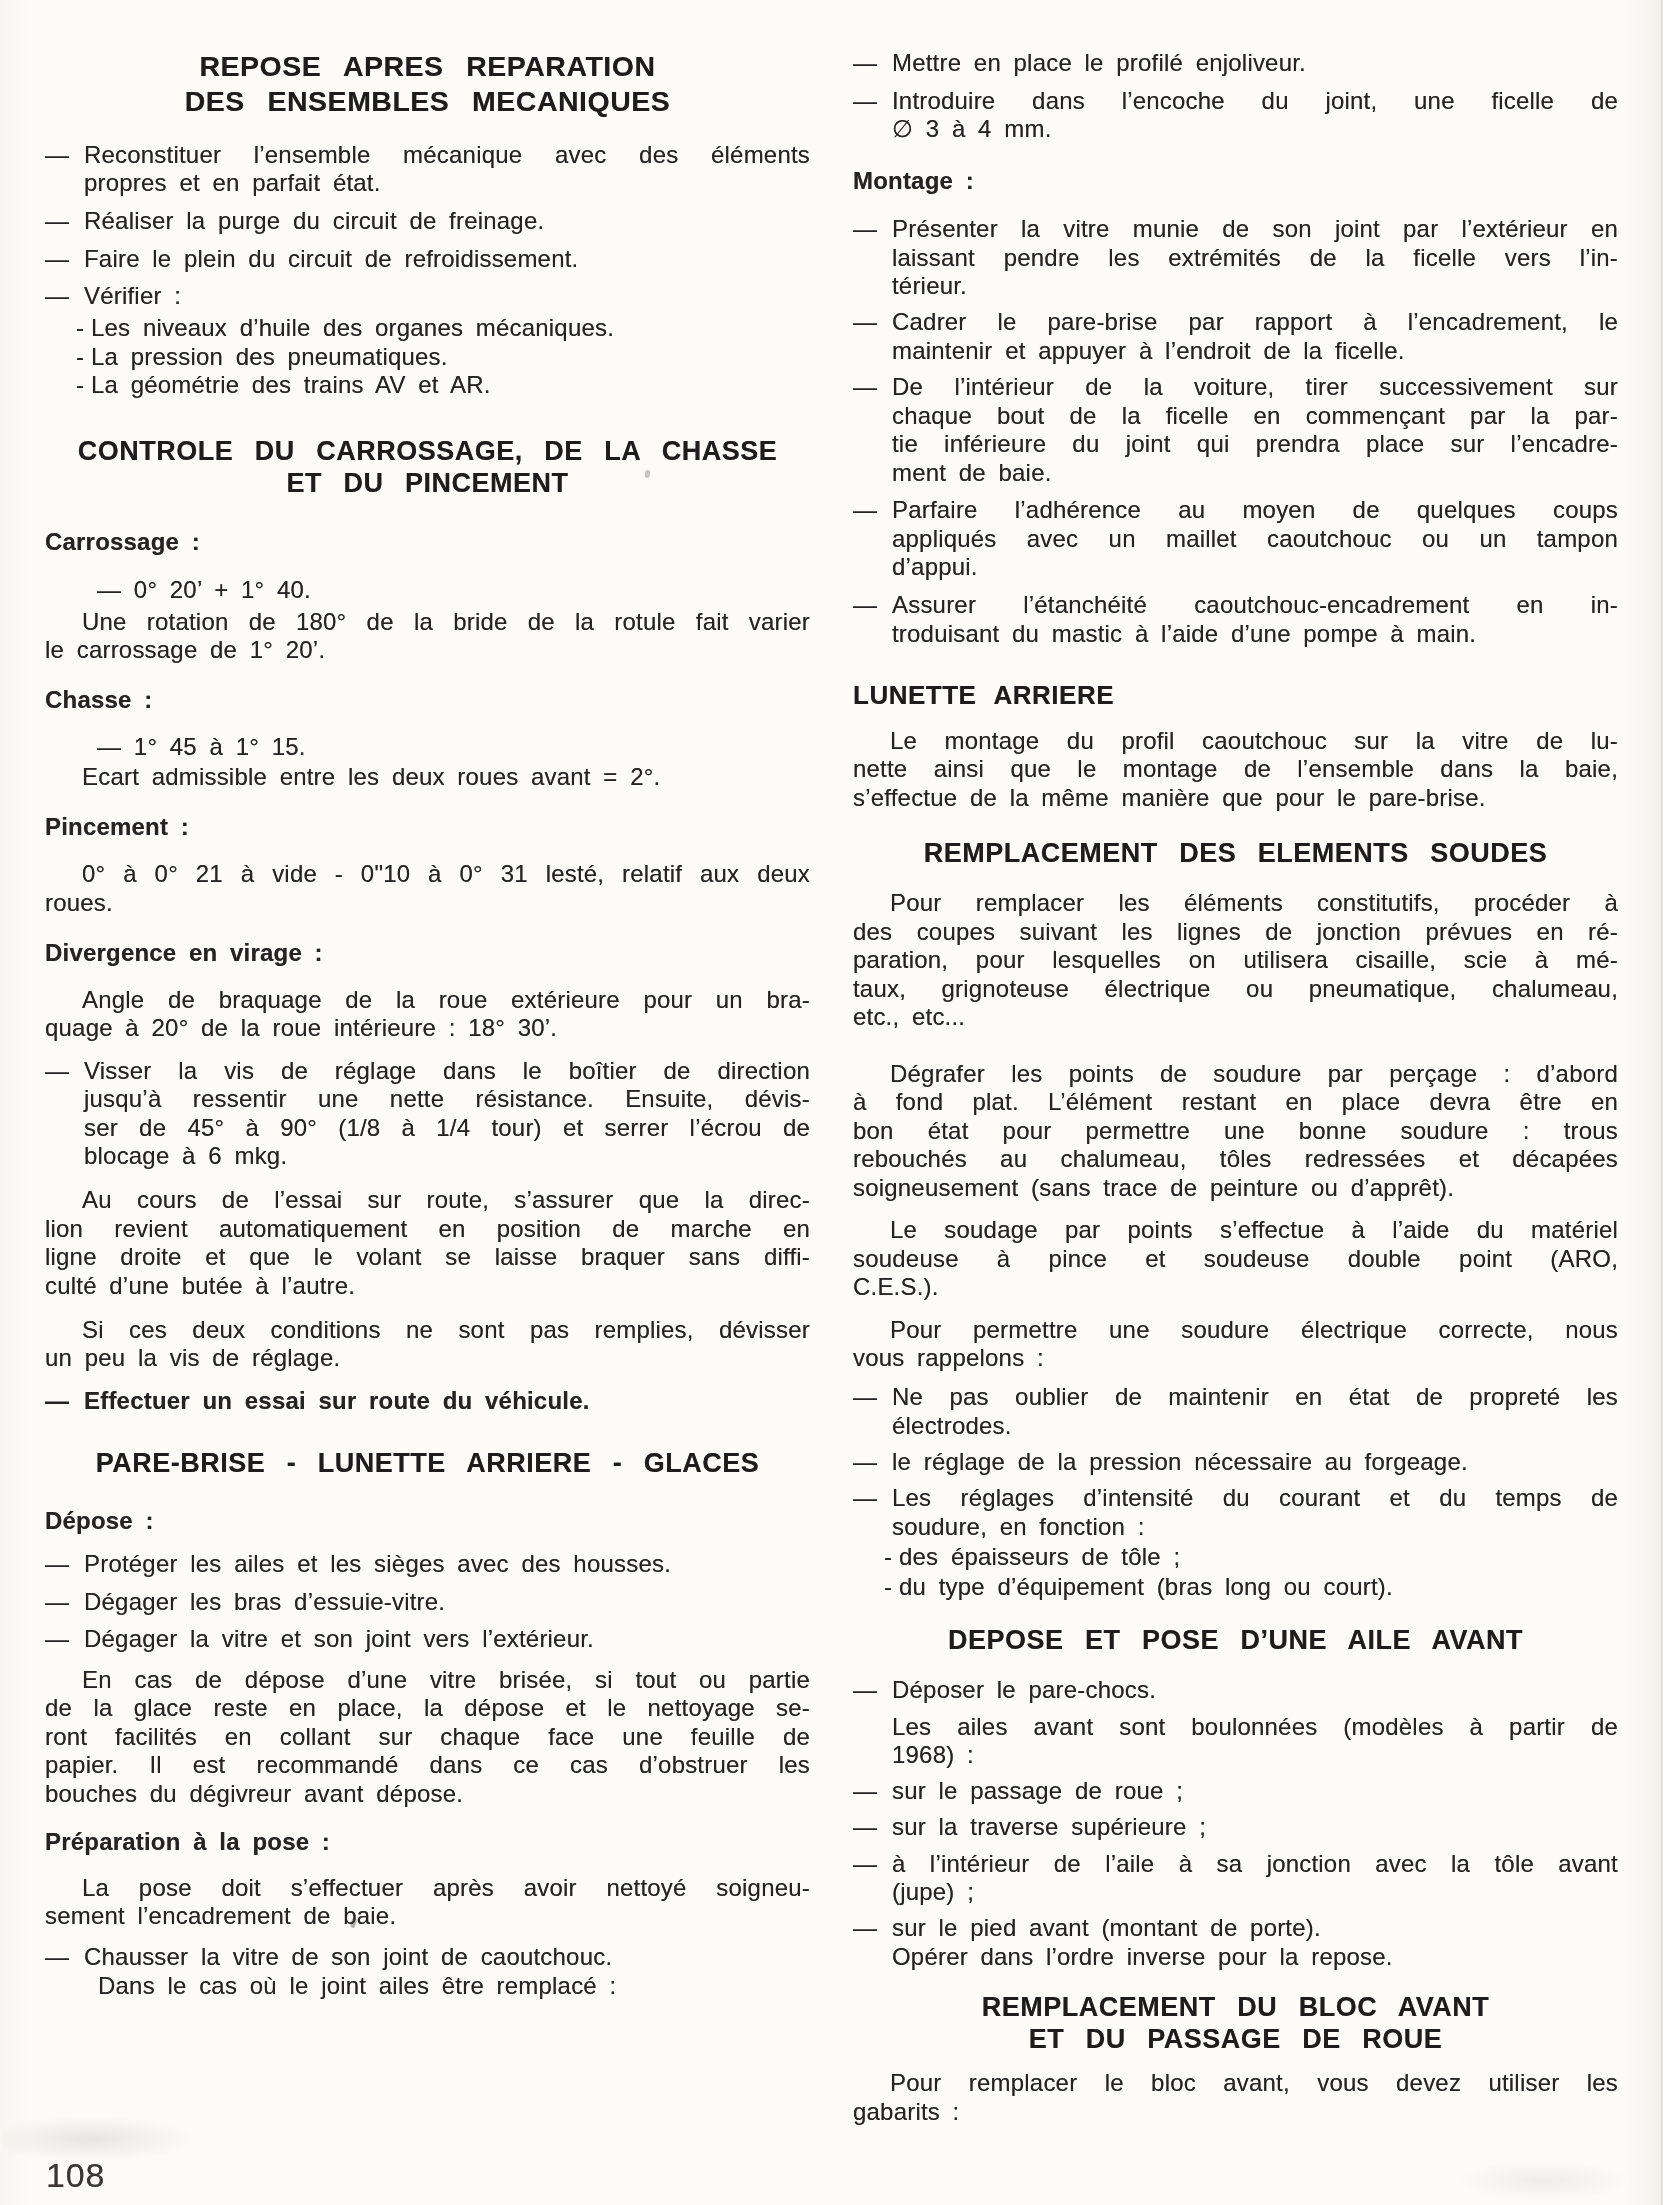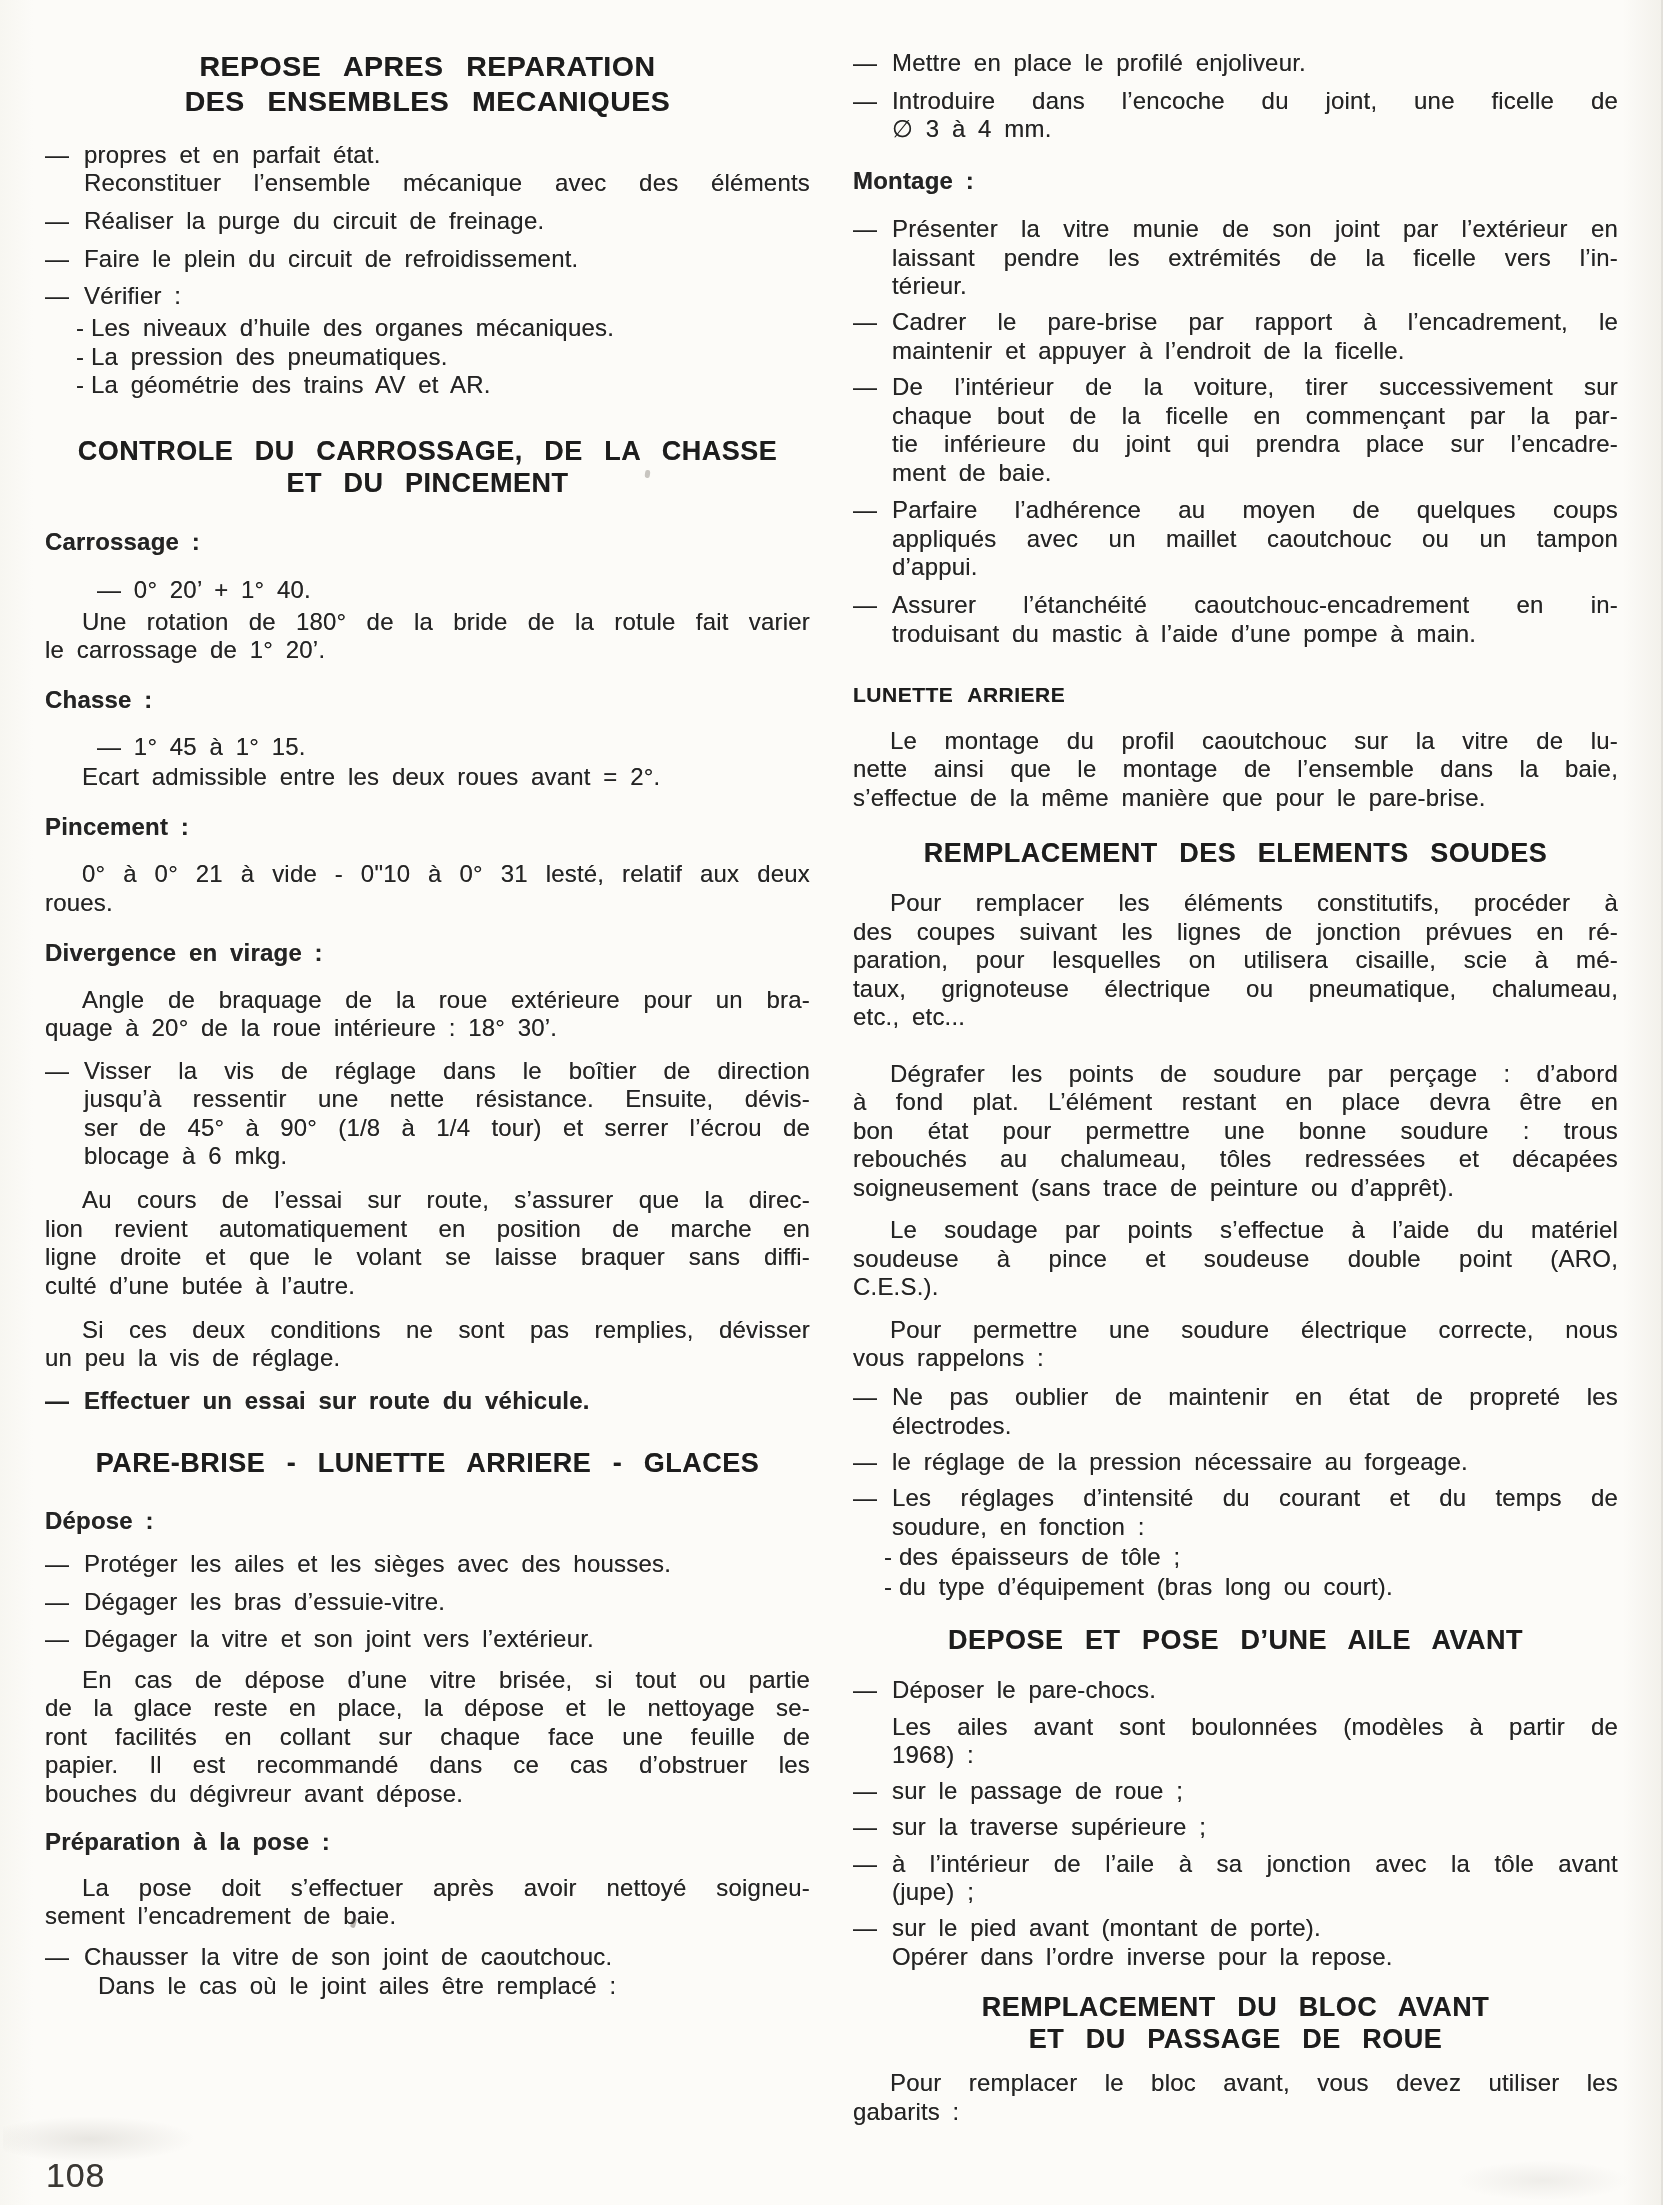--- a/index.html
+++ b/index.html
@@ -18,21 +18,21 @@
   .j{text-align:justify;text-align-last:justify;}
   .ind{text-indent:37px;}
   .item{position:relative;padding-left:39px;}
   .item>.dash{position:absolute;left:0;top:0;width:34px;font-weight:inherit;}
   .sub{position:relative;padding-left:46px;}
   .sub>.dash{position:absolute;left:31px;top:0;}
   .vline{padding-left:52px;}
   .subhead{font-weight:700;}
   .chead{font-weight:700;font-size:27px;line-height:32px;text-align:center;word-spacing:.5em;letter-spacing:0.5px;color:#1d1d1d;}
   .chead-main{font-size:28.5px;line-height:35px;}
-  .lhead{font-weight:700;font-size:21px;line-height:32px;word-spacing:.4em;letter-spacing:0.5px;color:#1d1d1d;}
+  .lhead{font-weight:700;font-size:26px;line-height:32px;word-spacing:.4em;letter-spacing:0.5px;color:#1d1d1d;}
   .bold{font-weight:700;}
   .page-number{position:absolute;left:46px;top:2157px;font-size:34px;line-height:37px;color:#3a3733;letter-spacing:0.8px;}
   .txt{text-shadow:0 0 0.5px rgba(40,38,34,.55);}
   .smudge-bl{position:absolute;left:3.1px;top:2116px;width:193px;height:46px;
     background:radial-gradient(ellipse at 45% 50%,rgba(125,118,105,.16),rgba(125,118,105,0) 70%);}
   .smudge-br{position:absolute;left:1458px;top:2161px;width:170px;height:39px;
     background:radial-gradient(ellipse at 50% 50%,rgba(120,113,100,.10),rgba(120,113,100,0) 72%);}
   .speck-1{position:absolute;left:351px;top:1918px;width:5.4px;height:10px;border-radius:3.1px;
     background:rgba(70,64,56,.38);transform:rotate(14deg);}
   .speck-2{position:absolute;left:645px;top:470px;width:4.6px;height:7.7px;border-radius:2.3px;
@@ -46,22 +46,22 @@
 
   <div class="col col-left">
 
     <div class="chead chead-main" style="margin-top:49px">
       <span class="line">REPOSE APRES REPARATION</span>
       <span class="line">DES ENSEMBLES MECANIQUES</span>
     </div>
 
     <div class="item" style="margin-top:21.6px">
       <span class="dash">—</span>
+      <span class="line j">Reconstituer l’ensemble mécanique avec des éléments</span>
       <span class="line">propres et en parfait état.</span>
-      <span class="line j">Reconstituer l’ensemble mécanique avec des éléments</span>
     </div>
     <div class="item" style="margin-top:9.3px">
       <span class="dash">—</span>
       <span class="line">Réaliser la purge du circuit de freinage.</span>
     </div>
     <div class="item" style="margin-top:9.3px">
       <span class="dash">—</span>
       <span class="line">Faire le plein du circuit de refroidissement.</span>
     </div>
     <div class="item" style="margin-top:9.3px">

